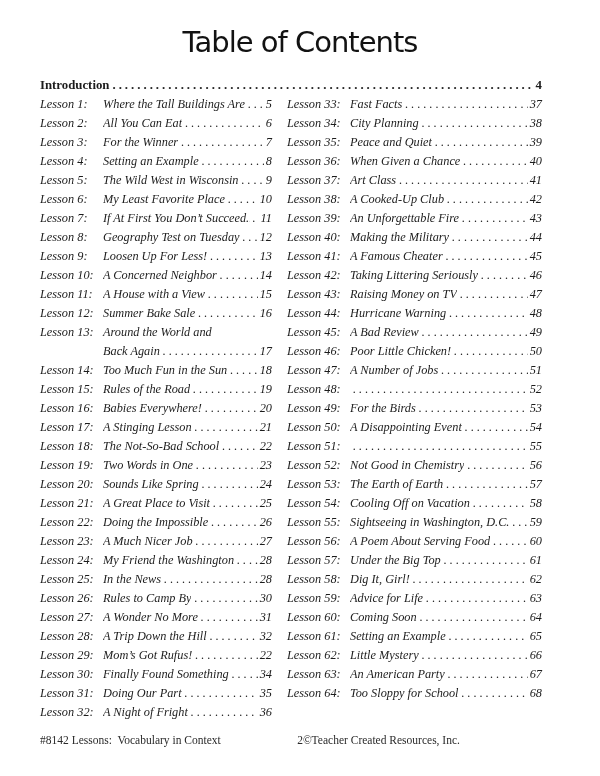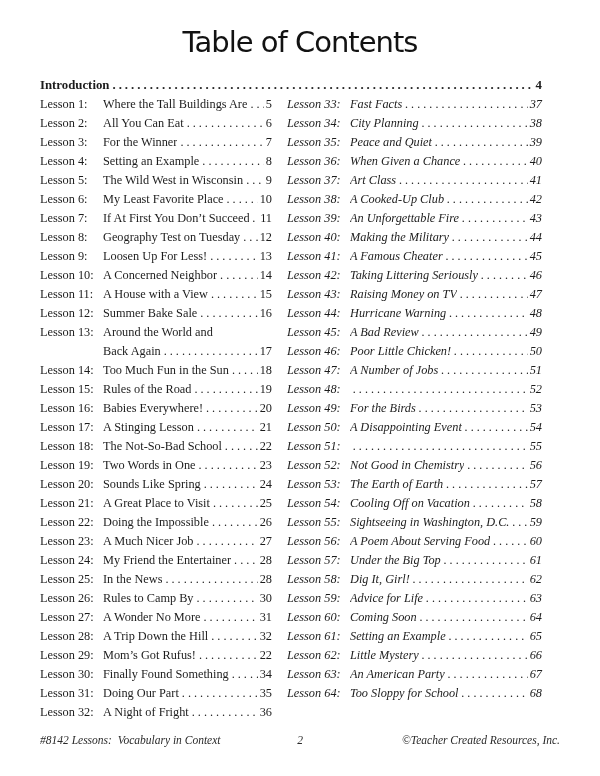--- a/index.html
+++ b/index.html
@@ -21,48 +21,47 @@
     color: #121212;
   }
   .toc {
     margin: 17px 58px 8px 40px; 
     font-size: 12.3px;
     line-height: 19px;
   }
   .toc-row { display: flex; align-items: baseline; }
   .intro-row { font-weight: bold; font-size: 12.8px; }
   .columns { display: flex; }
-  .toc-col-left { width: 232px; margin-right: 15px; flex: 0 0 auto; }
+  .toc-col-left { width: 232px; margin-right: 15px; flex: 0 0 auto; font-style: italic; }
   .toc-col-right { flex: 1 1 auto; min-width: 0; font-style: italic; }
   .toc-label { flex: 0 0 63px; white-space: nowrap; }
   .toc-entry { flex: 1 1 auto; min-width: 0; }
   .flexline { display: flex; align-items: baseline; min-width: 0; }
   .lesson-title { white-space: nowrap; flex: 0 1 auto; overflow: hidden; }
   .leader {
     flex: 1 1 0;
     min-width: 6px;
     overflow: hidden;
     white-space: nowrap;
     letter-spacing: 3px;
     margin: 0 2px 0 3px;
     color: #262626;
   }
   .num { white-space: nowrap; flex: 0 0 auto; }
   .footer {
     position: absolute;
     left: 40px; right: 40px; top: 734px;
     display: flex;
     align-items: baseline;
-    font-style: italic;
     font-size: 11.5px;
     color: #2a2a2a;
   }
   .f-left { flex: 1 1 0; text-align: left; white-space: pre; }
   .f-center { flex: 0 0 auto; }
-  .f-right { flex: 1 1 0; text-align: right; }
+  .f-right { flex: 1 1 0; }
 </style>
 </head>
 <body>
 
 <div class="page">
   <h1 class="page-title">Table of Contents</h1>
 
   <div class="toc">
     <div class="toc-row intro-row">
       <span class="intro-label">Introduction</span>
@@ -254,21 +253,21 @@
             <span class="toc-label">Lesson 23:</span>
             <div class="toc-entry flexline">
               <span class="lesson-title">A Much Nicer Job</span>
               <span class="leader">......................................................................................................................................................</span>
               <span class="num">27</span>
             </div>
           </div>
           <div class="toc-row">
             <span class="toc-label">Lesson 24:</span>
             <div class="toc-entry flexline">
-              <span class="lesson-title">My Friend the Entertainer</span>
+              <span class="lesson-title">My Friend the Washington</span>
               <span class="leader">......................................................................................................................................................</span>
               <span class="num">28</span>
             </div>
           </div>
           <div class="toc-row">
             <span class="toc-label">Lesson 25:</span>
             <div class="toc-entry flexline">
               <span class="lesson-title">In the News</span>
               <span class="leader">......................................................................................................................................................</span>
               <span class="num">28</span>

